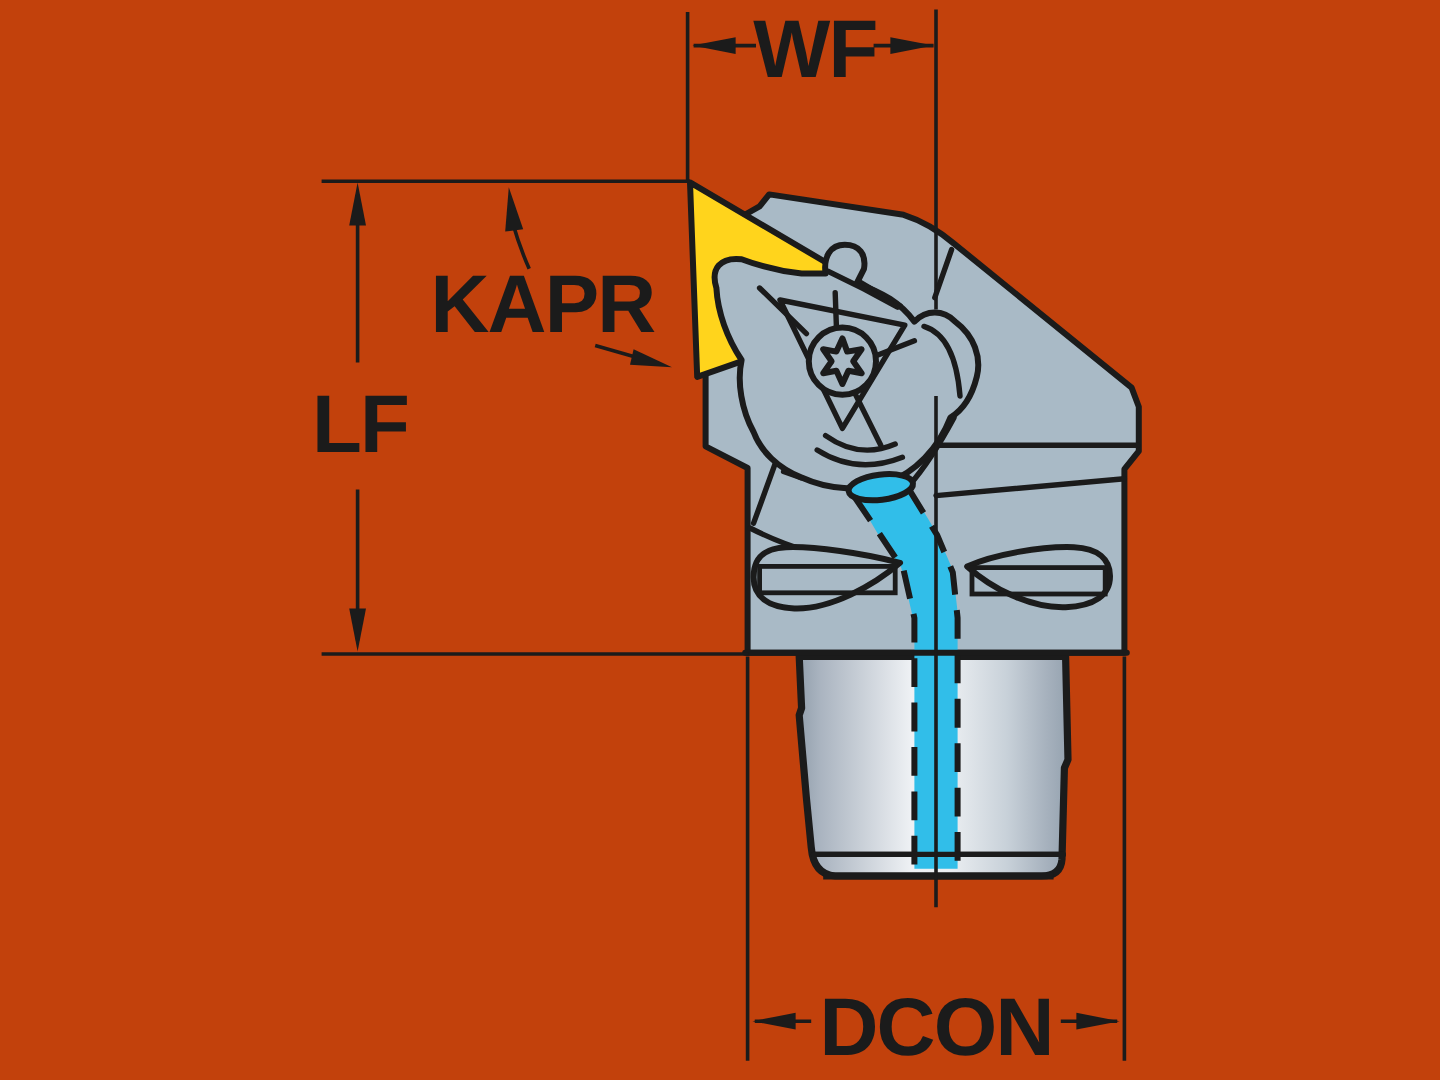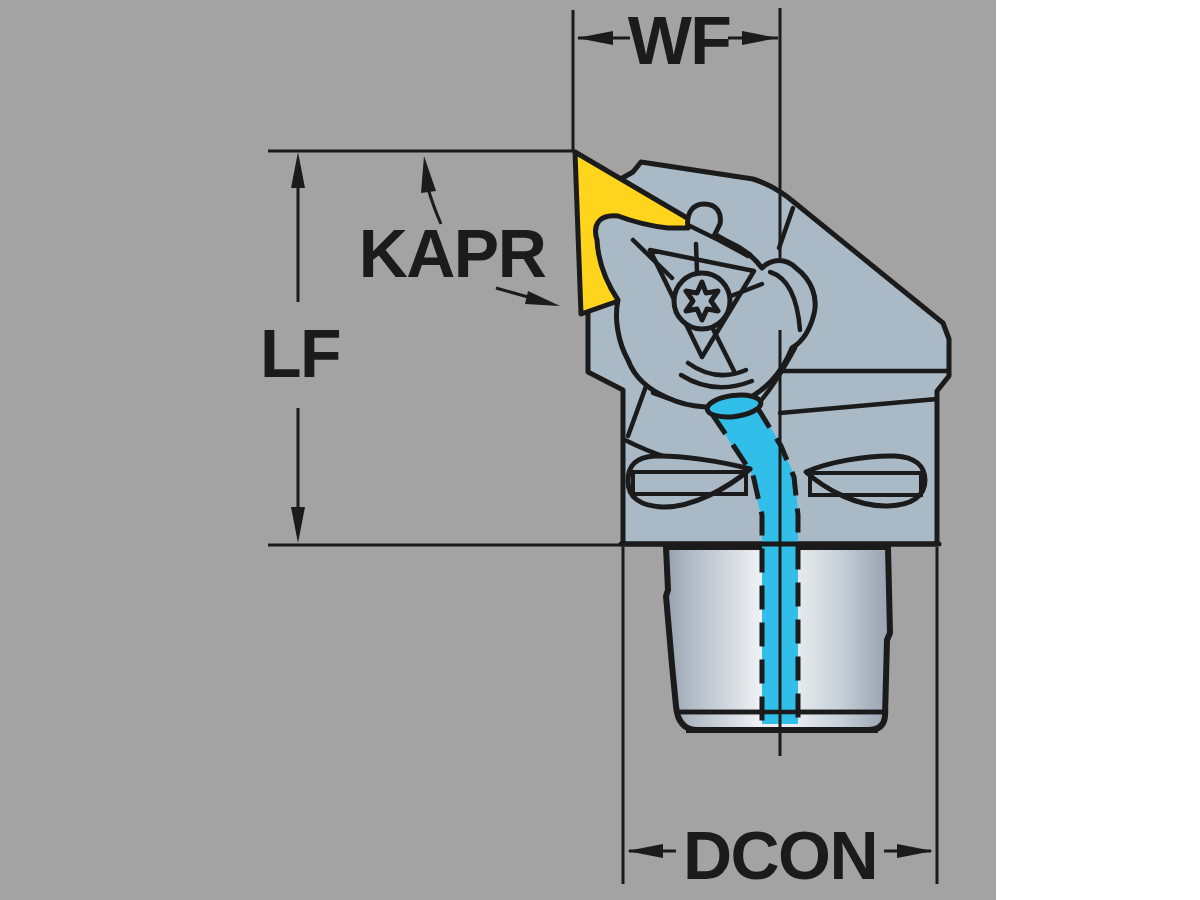--- a/index.html
+++ b/index.html
@@ -5,23 +5,23 @@
   html, body {
     margin: 0;
     padding: 0;
     background: #ffffff;
     width: 1200px;
     height: 900px;
     overflow: hidden;
   }
   .stage {
     position: relative;
-    width: 996px;
+    width: 1200px;
     height: 900px;
-    background: #a3a3a3;
+    background: #c2410c;
   }
   svg { display: block; }
   .dim-label {
     font-family: "Liberation Sans", "DejaVu Sans", sans-serif;
     font-weight: bold;
     font-size: 68px;
     letter-spacing: -1.5px;
     fill: #1b1b1b;
   }
   .outline   { fill: none; stroke: #1b1b1b; stroke-width: 5;   stroke-linejoin: round; stroke-linecap: round; }

